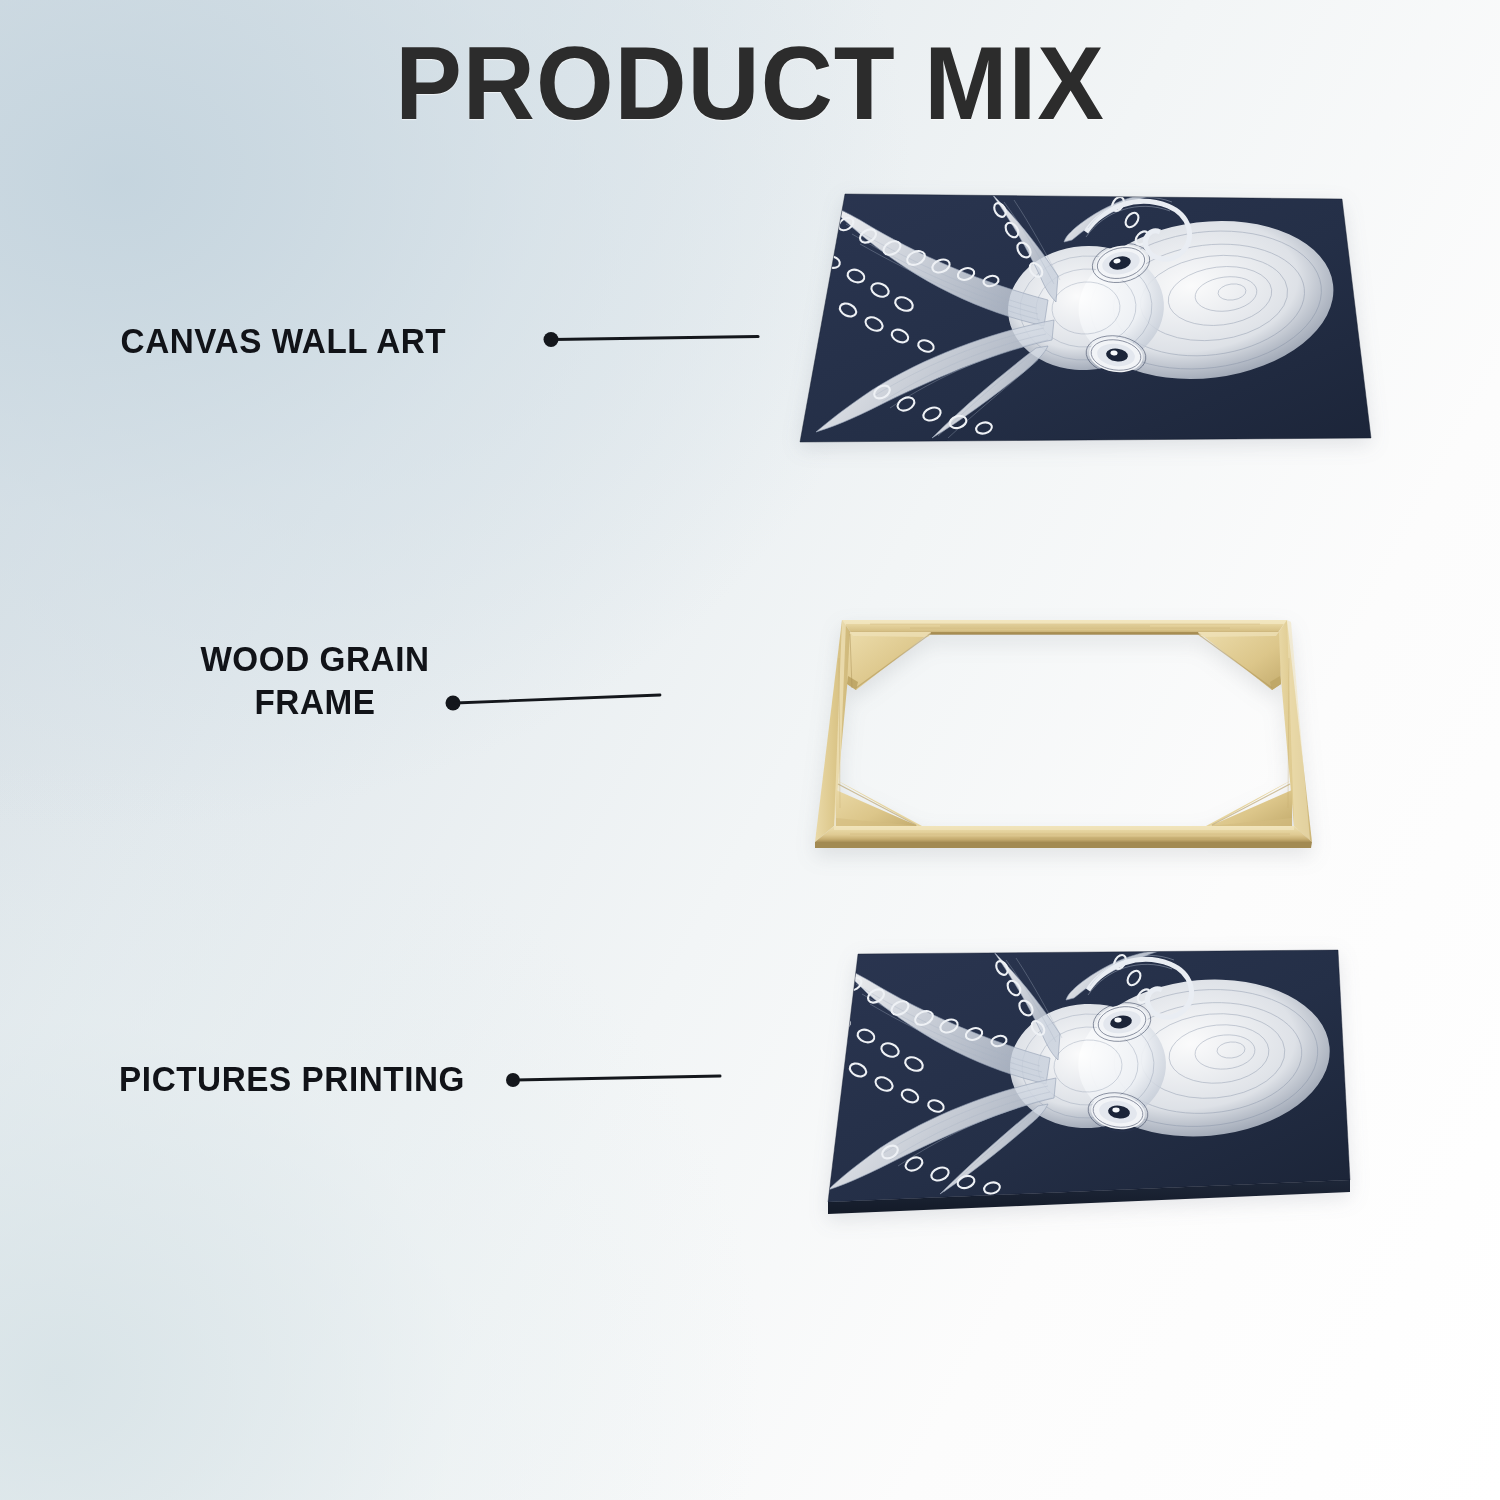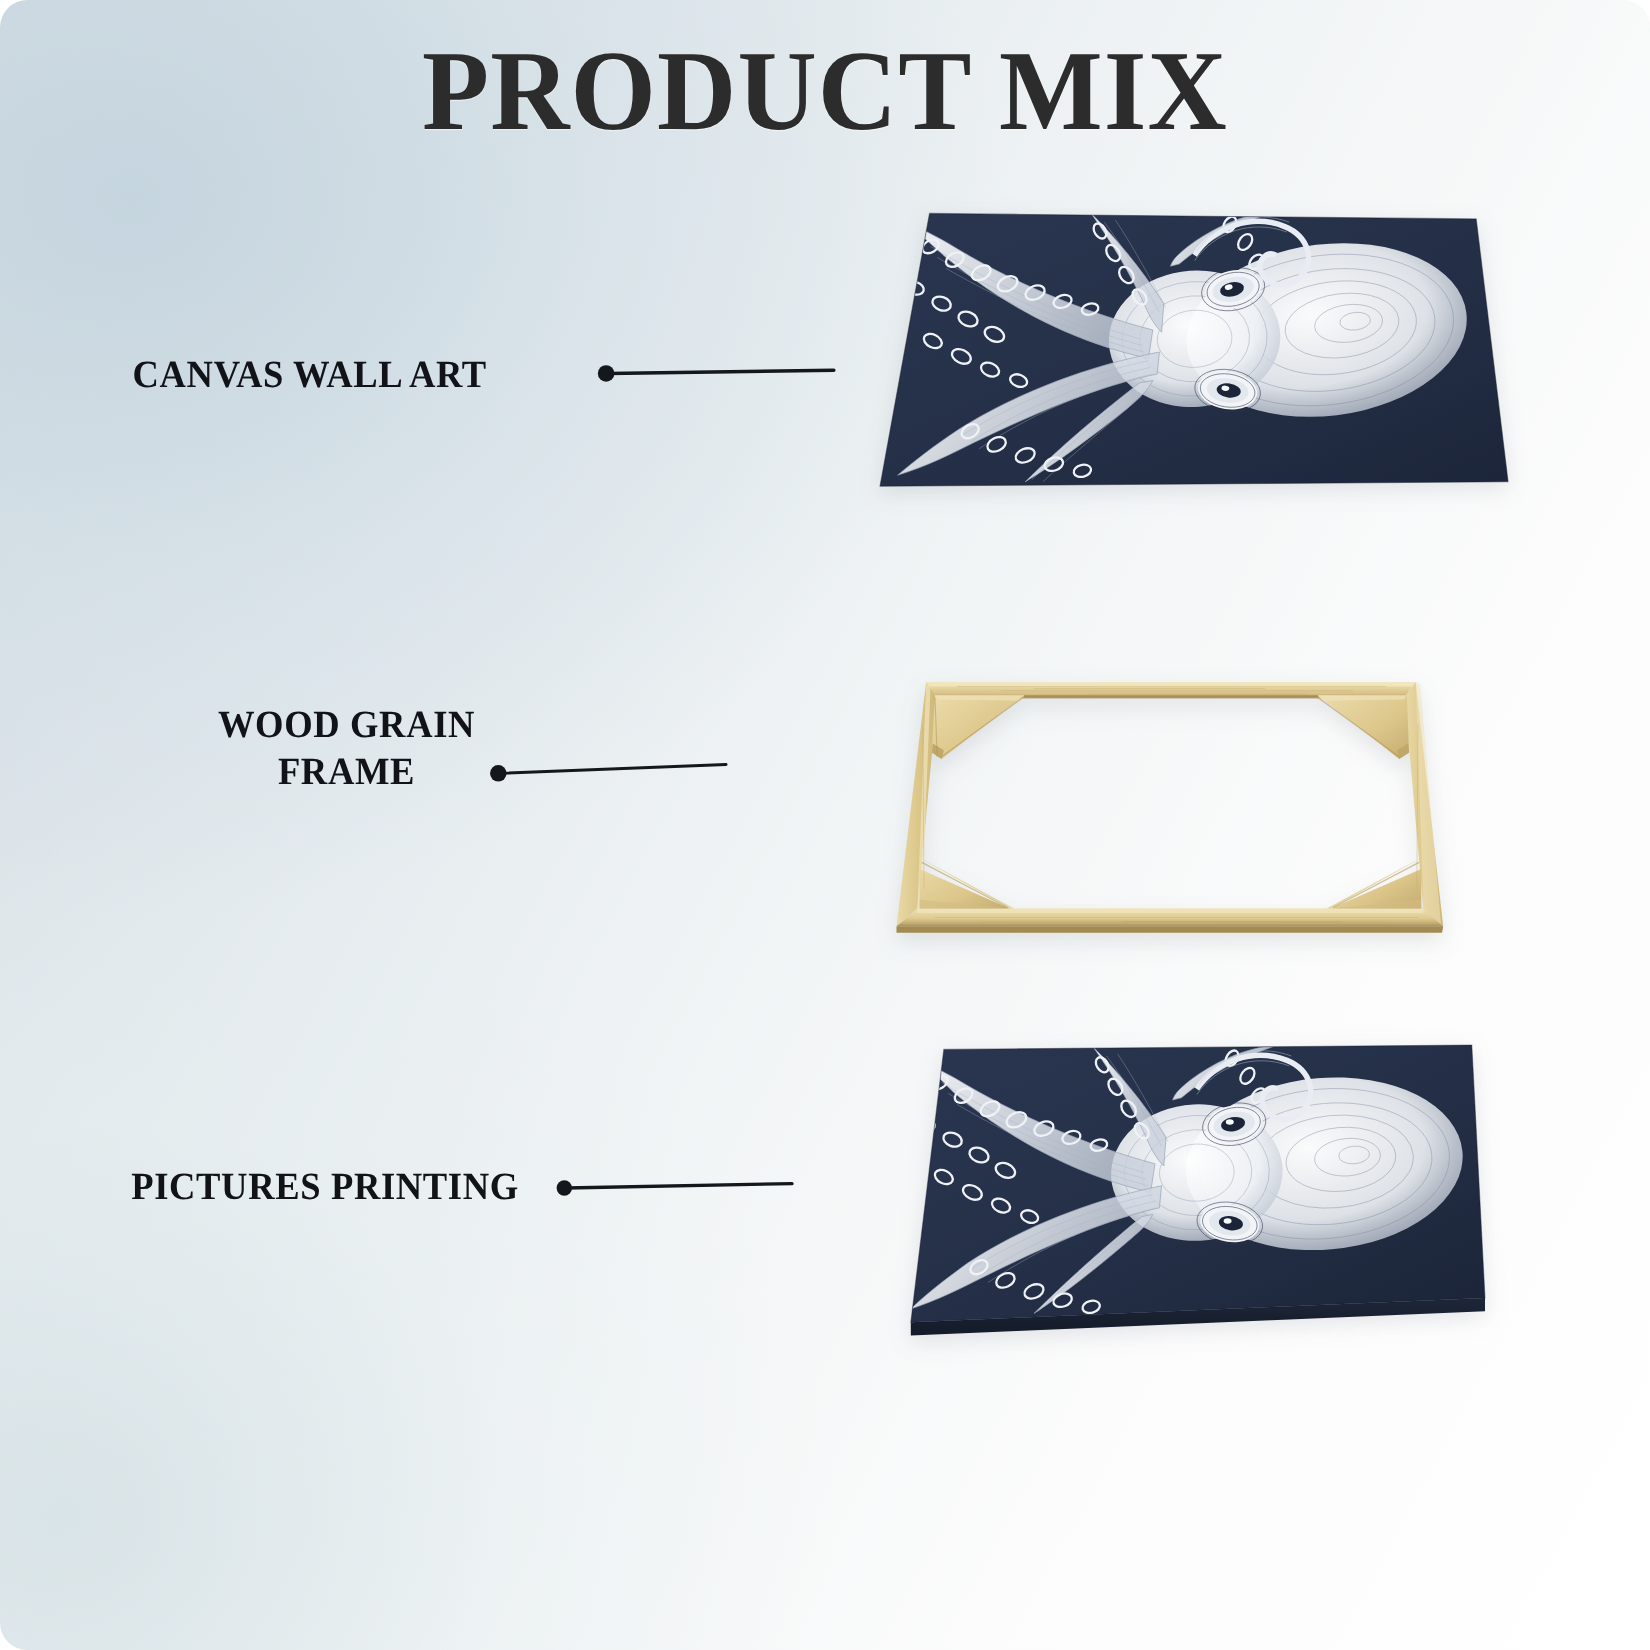--- a/index.html
+++ b/index.html
@@ -6,26 +6,25 @@
   html, body {
     margin: 0;
     padding: 0;
     background: #ffffff;
   }
   #canvas-root {
     position: relative;
     width: 1500px;
     height: 1500px;
     overflow: hidden;
-    font-family: Liberation Serif, serif;
+    font-family: Liberation Sans, sans-serif;
     background:
       radial-gradient(ellipse 1100px 900px at 8% 12%, rgba(196,212,222,0.95) 0%, rgba(208,221,229,0.55) 38%, rgba(255,255,255,0) 72%),
       radial-gradient(ellipse 900px 800px at 4% 92%, rgba(214,226,230,0.85) 0%, rgba(230,238,240,0.4) 45%, rgba(255,255,255,0) 78%),
       linear-gradient(118deg, #d2dbe1 0%, #e2e9ed 26%, #f2f5f6 52%, #fcfcfc 74%, #ffffff 100%);
-    border-radius: 25px;
   }
 
   
   .title {
     position: absolute;
     top: 28px;
     left: 0;
     width: 1500px;
     text-align: center;
     font-size: 104px;

